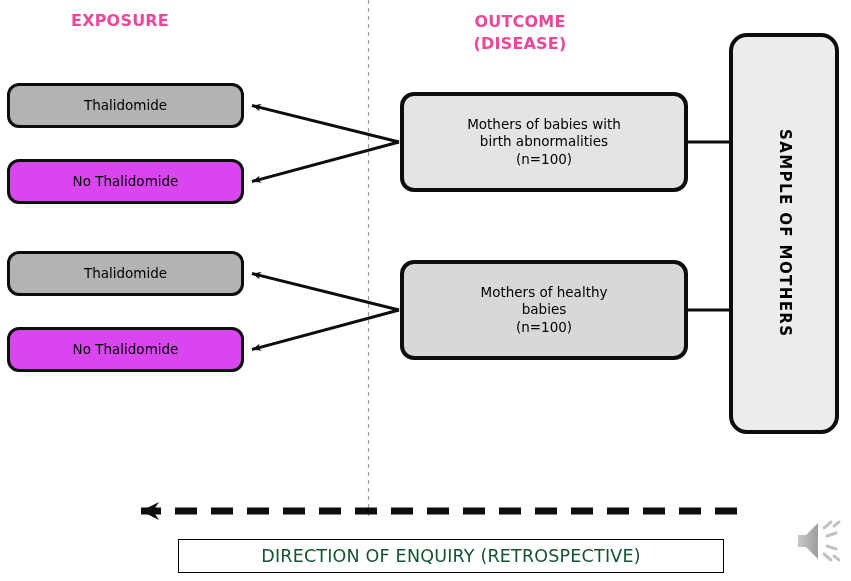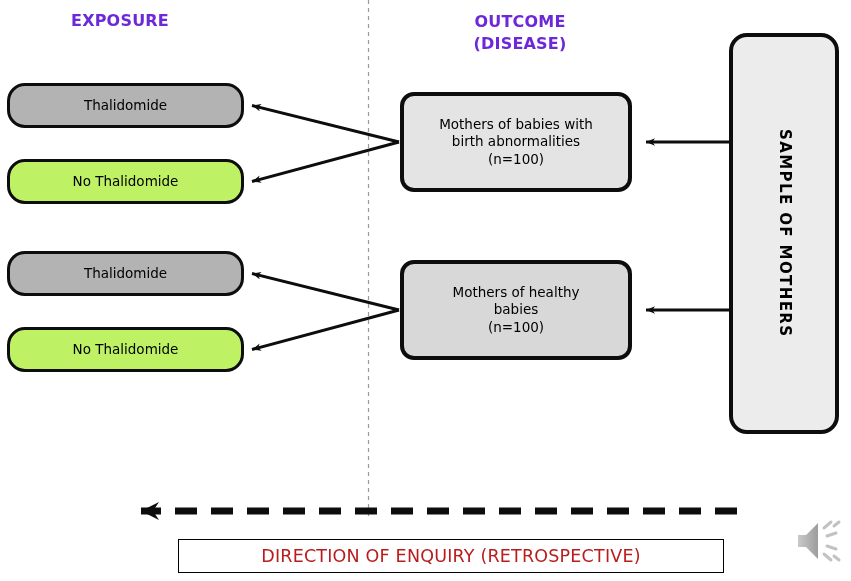--- a/index.html
+++ b/index.html
@@ -16,58 +16,58 @@
     height: 581px;
     background: #ffffff;
     overflow: hidden;
   }
 
   
   .col-heading {
     position: absolute;
     font-weight: bold;
     font-size: 16px;
-    color: #6d28d9;
+    color: #ec4899;
     text-align: center;
     letter-spacing: 0.2px;
     line-height: 1.35;
     white-space: pre-line;
   }
   #heading-exposure { left: 20px; top: 10px; width: 200px; }
   #heading-outcome  { left: 400px; top: 11px;  width: 240px; }
 
   
   .rbox {
     position: absolute;
     box-sizing: border-box;
     border: 3px solid #0d0d0d;
-    border-radius: 18px;
+    border-radius: 12px;
     display: flex;
     align-items: center;
     justify-content: center;
     text-align: center;
     font-size: 13.5px;
     color: #000000;
     line-height: 1.28;
     white-space: pre-line;
   }
 
   
   .exposure-box { width: 237px; height: 45px; left: 7px; font-size: 13.5px; }
   .fill-dark  { background: #b3b3b3; }
-  .fill-light { background: #bef264; }
+  .fill-light { background: #d946ef; }
 
   #exp-box-1 { top: 83px;  }
   #exp-box-2 { top: 159px; }
   #exp-box-3 { top: 251px; }
   #exp-box-4 { top: 327px; }
 
   
   .outcome-box {
-    width: 232px;
+    width: 288px;
     left: 400px;
     border-width: 4px;
     border-radius: 14px;
     font-size: 13.5px;
     padding: 0 24px;
   }
   #out-box-1 { top: 92px;  height: 100px; background: #e4e4e4; }
   #out-box-2 { top: 260px; height: 100px; background: #d8d8d8; }
 
   
@@ -107,21 +107,21 @@
     height: 34px;
     box-sizing: border-box;
     border: 1.5px solid #000000;
     background: #ffffff;
     display: flex;
     align-items: center;
     justify-content: center;
   }
   #direction-label-box .txt {
     font-size: 17.5px;
-    color: #b91c1c;
+    color: #14532d;
     letter-spacing: 0.2px;
     white-space: nowrap;
   }
 
   
   #speaker-icon {
     position: absolute;
     left: 792px;
     top: 516px;
     width: 52px;

